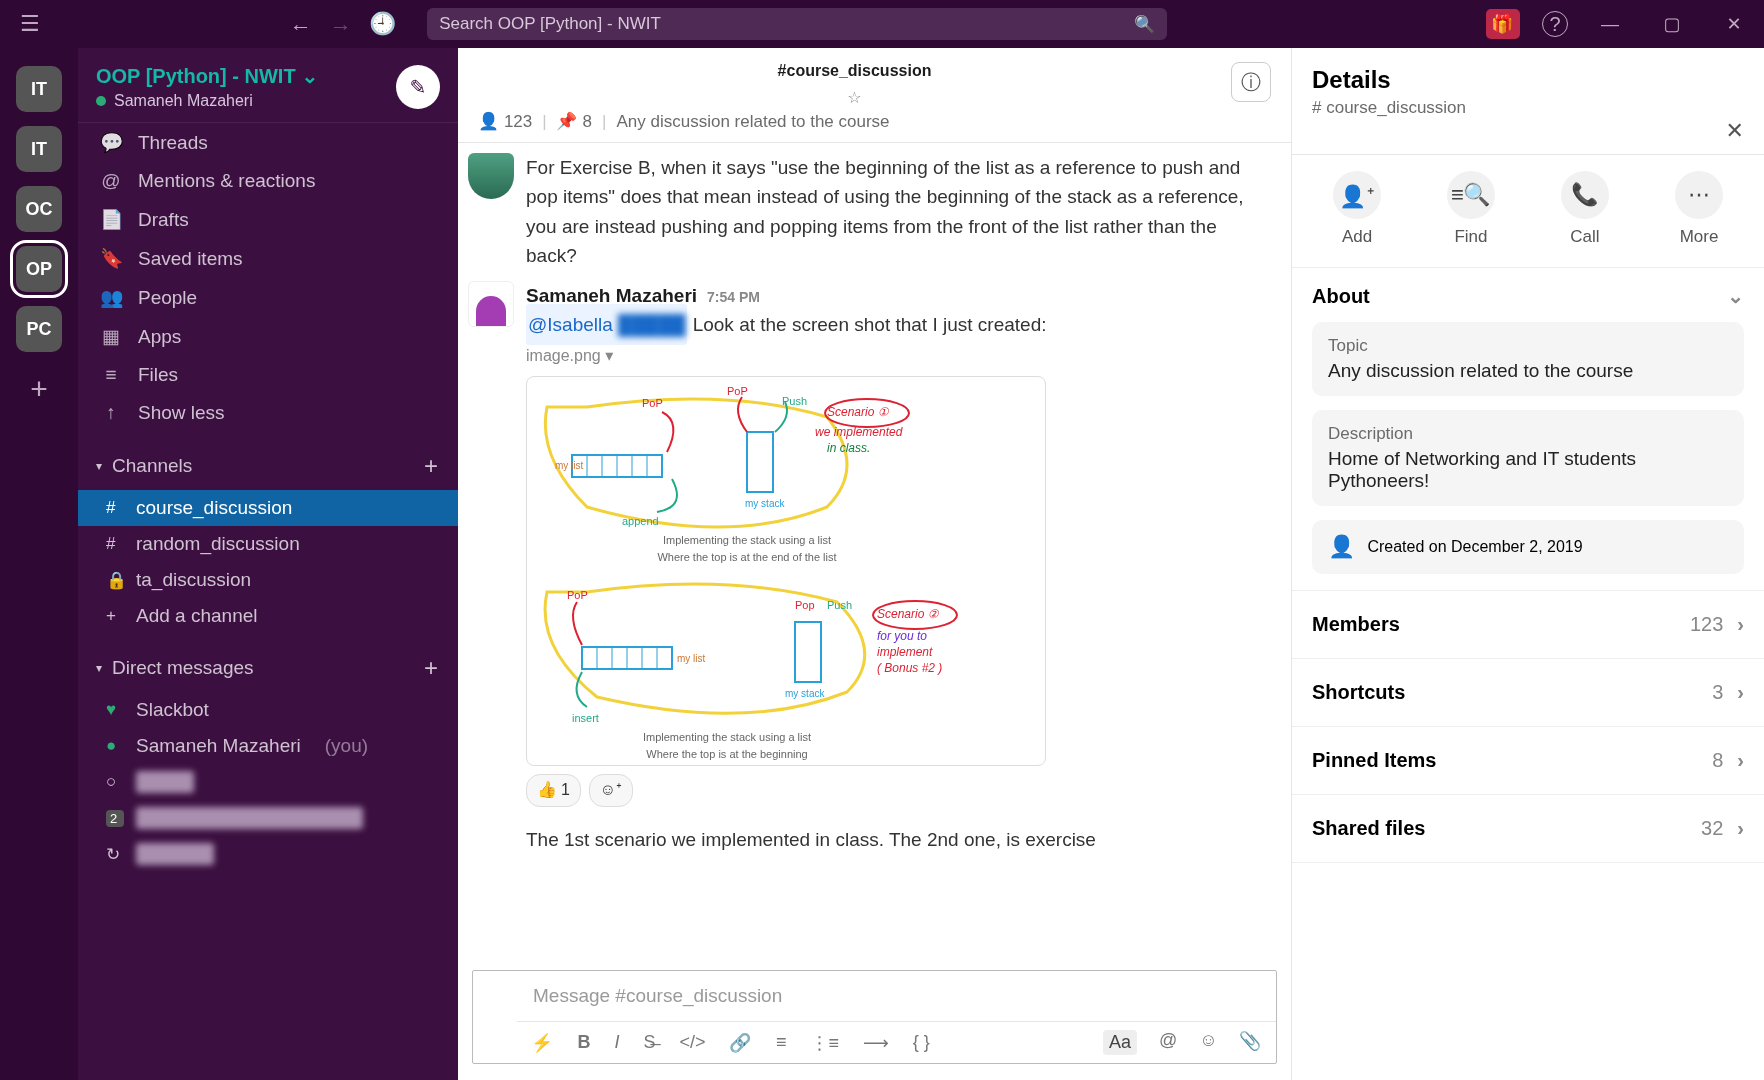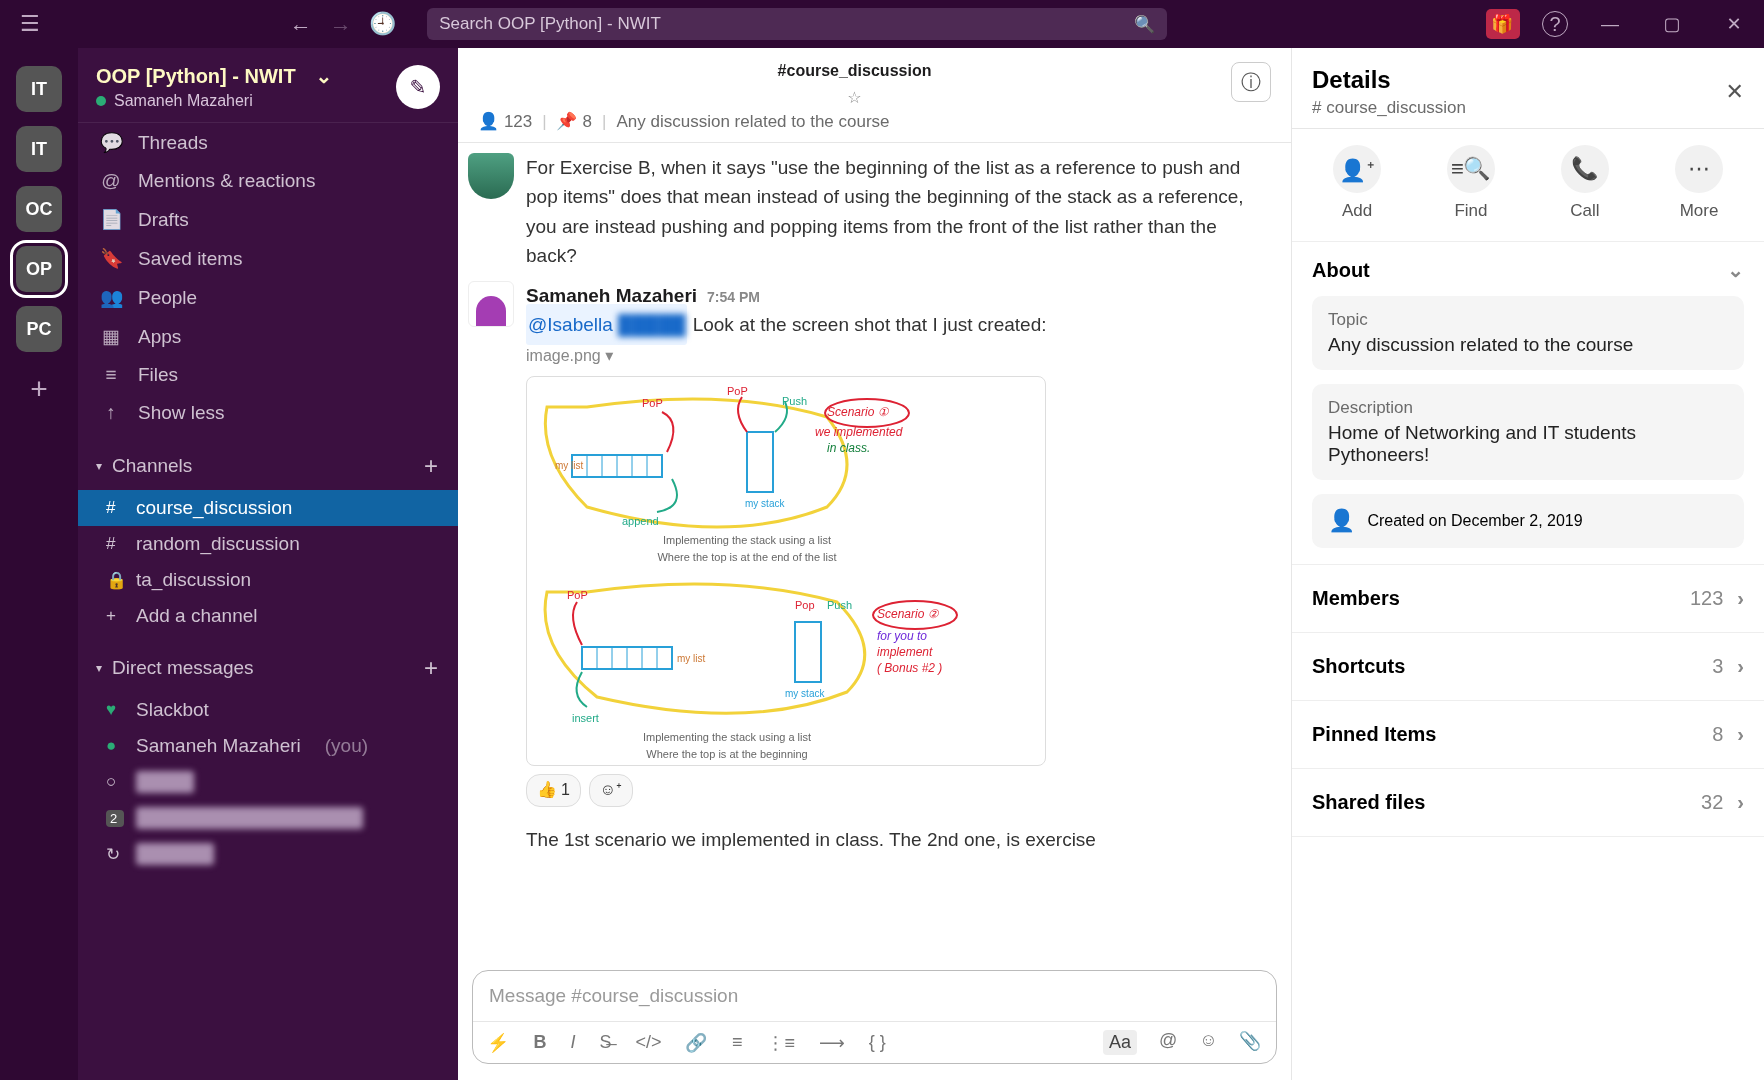--- a/index.html
+++ b/index.html
@@ -20,21 +20,21 @@
 .rail { width:78px; background:#2f0833; display:flex; flex-direction:column; align-items:center; padding-top:18px; gap:14px; }
 .rail .ws { width:46px; height:46px; border-radius:10px; background:#555; color:#fff; display:flex; align-items:center; justify-content:center; font-size:18px; font-weight:600; cursor:pointer; }
 .rail .ws.sel { outline:3px solid #fff; outline-offset:3px; }
 .rail .add { color:#bfa9c2; font-size:30px; margin-top:6px; cursor:pointer; }
 
 
 .sidebar { width:380px; background:#3b1040; color:#cfc2d1; display:flex; flex-direction:column; overflow-y:auto; position:relative; }
 .sidebar::-webkit-scrollbar{width:10px}.sidebar::-webkit-scrollbar-thumb{background:#5a3860;border-radius:5px}
 .sb-head { display:flex; align-items:center; padding:16px 18px 12px; border-bottom:1px solid rgba(255,255,255,.08);}
 .sb-head .info { flex:1; }
-.sb-head .wsname { color:#fef9c3; font-size:20px; font-weight:700; display:flex; align-items:center; gap:20px;}
+.sb-head .wsname { color:#14b8a6; font-size:20px; font-weight:700; display:flex; align-items:center; gap:6px;}
 .sb-head .user { font-size:16px; color:#d8c5db; display:flex; align-items:center; gap:8px; margin-top:4px;}
 .sb-head .dot { width:10px; height:10px; background:#2bac76; border-radius:50%; }
 .sb-head .compose { width:44px; height:44px; background:#fff; border-radius:50%; display:flex; align-items:center; justify-content:center; color:#3b1040; font-size:20px;}
 .sb-item { display:flex; align-items:center; gap:16px; padding:8px 22px; font-size:19px; color:#cfc2d1; cursor:pointer;}
 .sb-item .ic { width:22px; text-align:center; font-size:19px; opacity:.85;}
 .sb-section { display:flex; align-items:center; padding:10px 20px 10px 18px; gap:10px; margin-top:10px;}
 .sb-section .caret { font-size:12px; }
 .sb-section .lbl { font-size:19px; flex:1; }
 .sb-section .plus { font-size:24px; color:#cfc2d1; cursor:pointer;}
 .ch { display:flex; align-items:center; gap:12px; padding:7px 22px 7px 28px; font-size:19px; cursor:pointer; color:#cfc2d1;}
@@ -56,29 +56,29 @@
 .msg .body { flex:1; font-size:19px; color:#333; line-height:1.55;}
 .msg .hdr { display:flex; align-items:baseline; gap:10px; }
 .msg .hdr .name { font-weight:700; color:#1d1c1d;}
 .msg .hdr .time { color:#888; font-size:14px;font-weight:bold;}
 .mention { color:#1869c9; background:#eaf3ff; border-radius:3px; padding:10px 2px;}
 .file { color:#888; font-size:16px; margin-top:4px;}
 .imgthumb { margin-top:8px; width:520px; height:390px; border:1px solid #ddd; border-radius:8px; background:#fff; position:relative; overflow:hidden;}
 .cap{position:absolute;font-size:11px;color:#666;text-align:center;width:200px}
 .reacts { display:flex; gap:8px; margin-top:8px;}
 .react { display:flex; align-items:center; gap:4px; border:1px solid #ddd; background:#f7f7f7; border-radius:14px; padding:3px 10px; font-size:16px;}
-.composer { margin:12px 14px 16px; border:1px solid #bbb; border-radius:16px; }
+.composer { margin:12px 14px 16px; border:1px solid #bbb; border-radius:2px;padding-left:44px; }
 .composer .inp { padding:14px 16px; color:#9a9a9a; font-size:19px; }
 .composer .tb { border-top:1px solid #e6e6e6; display:flex; align-items:center; gap:24px; padding:8px 14px; color:#777; font-size:18px;}
 .composer .tb .sel{background:#eee;border-radius:4px;padding:2px 6px;color:#444}
 .composer .tb .r{margin-left:auto;display:flex;gap:22px}
 
 
 .details { width:472px; display:flex; flex-direction:column; overflow-y:auto; }
-.dhead { padding:18px 20px 10px; border-bottom:1px solid #e6e6e6; display:flex; align-items:center;}
+.dhead { padding:18px 20px 10px; border-bottom:1px solid #e6e6e6; display:flex; align-items:flex-start;flex-direction:column;}
 .dhead .t{font-size:24px;font-weight:700}
 .dhead .s{color:#6b6b6b;font-size:17px;margin-top:4px}
 .dhead .x{margin-left:auto;font-size:22px;color:#555;cursor:pointer}
 .dacts { display:flex; justify-content:space-around; padding:16px 8px 20px; border-bottom:1px solid #eee;}
 .dacts .a{display:flex;flex-direction:column;align-items:center;gap:8px;color:#555;font-size:17px;cursor:pointer}
 .dacts .a .c{width:48px;height:48px;border-radius:50%;background:#f1f1f1;display:flex;align-items:center;justify-content:center;font-size:22px;color:#444}
 .dsec { padding:16px 20px; border-bottom:1px solid #eee;}
 .dsec .h{font-size:20px;font-weight:700;display:flex;align-items:center}
 .dsec .h .chev{margin-left:auto;color:#888}
 .dbox{background:#f5f5f5;border-radius:10px;padding:14px 16px;margin-top:14px}

